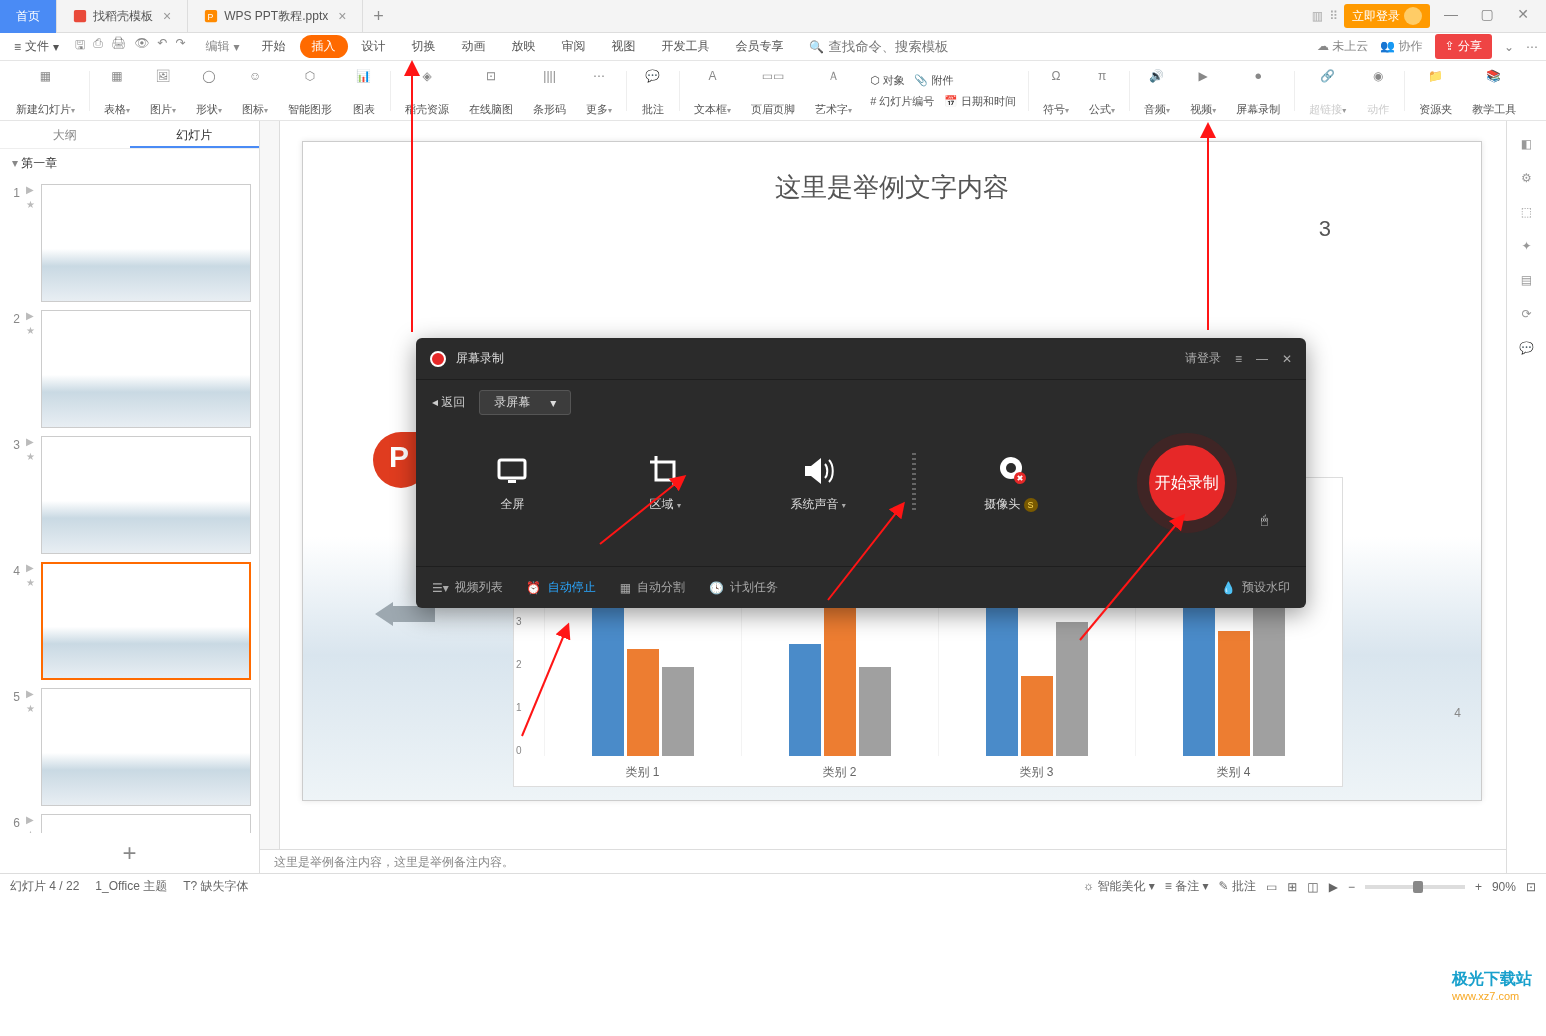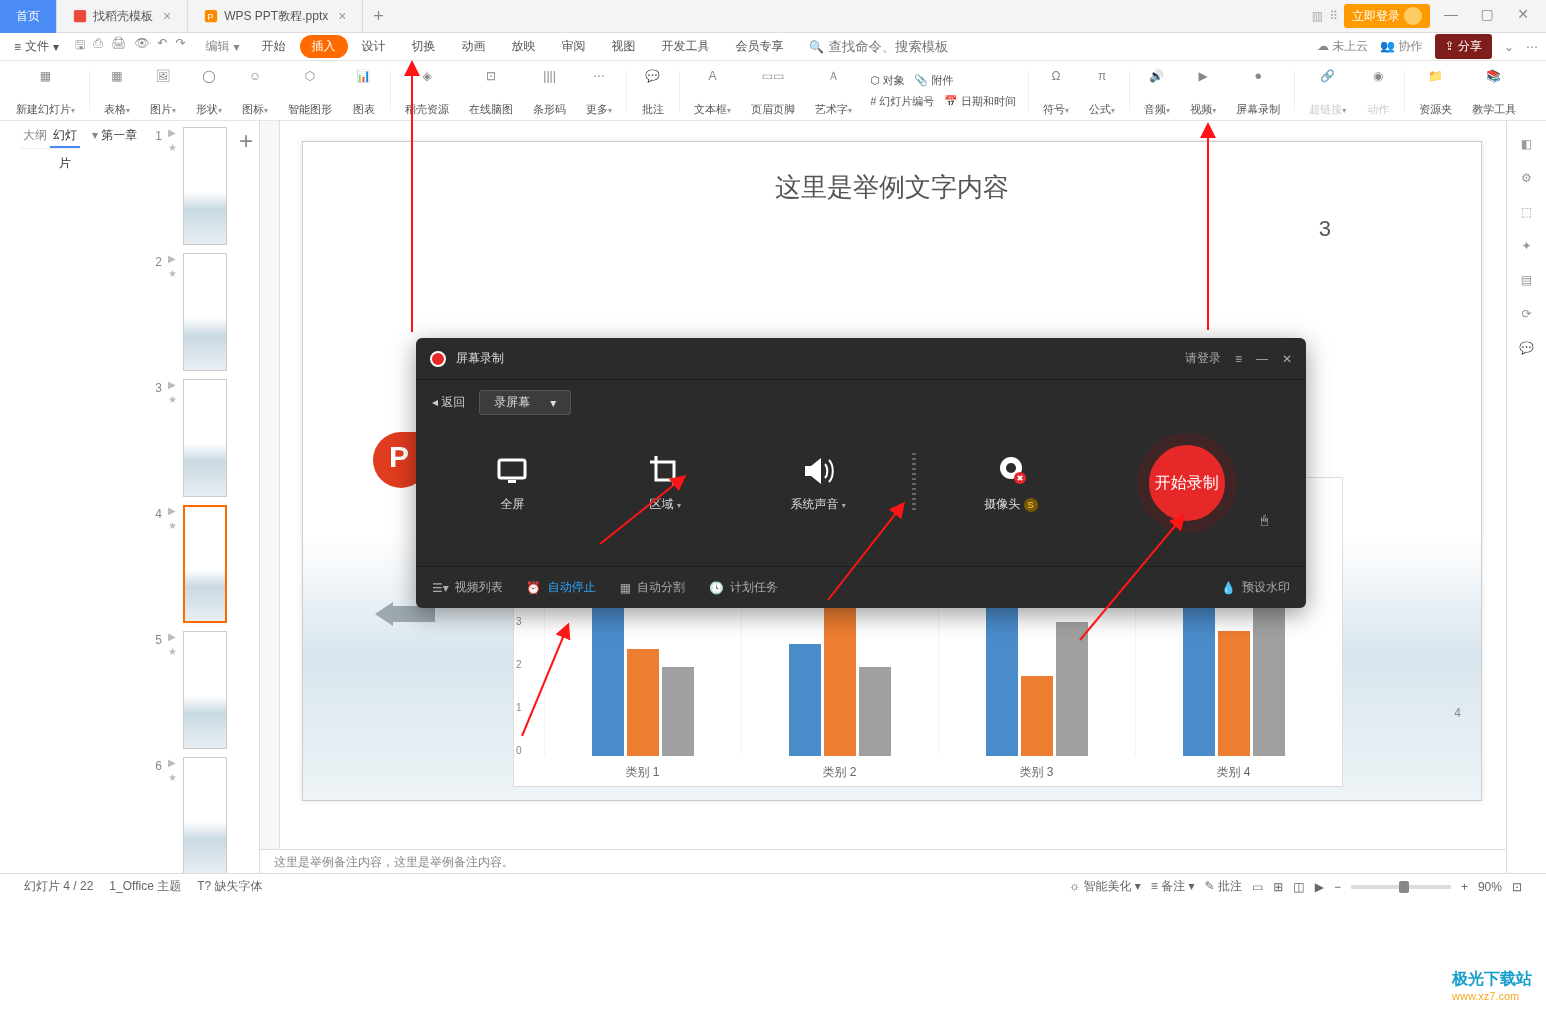--- a/index.html
+++ b/index.html
@@ -18,32 +18,32 @@
 .menubar{height:28px;display:flex;align-items:center;padding:0 8px;gap:2px;border-bottom:1px solid #e5e5e5;}
 .filemenu{display:flex;align-items:center;gap:4px;color:#555;padding:0 6px;}
 .qat{display:flex;gap:8px;color:#888;padding:0 8px;}
 .qat span{cursor:pointer;}
 .menutabs{display:flex;gap:2px;margin-left:8px;}
 .menutab{padding:3px 12px;color:#555;cursor:pointer;border-radius:12px;}
 .menutab.active{background:#ff6a00;color:#fff;}
 .search{margin-left:12px;color:#bbb;display:flex;align-items:center;gap:4px;}
 .search input{border:none;outline:none;color:#888;width:120px;}
 .rightmenu{margin-left:auto;display:flex;align-items:center;gap:12px;color:#888;}
-.sharebtn{background:#7f1d1d;color:#fff;padding:4px 10px;border-radius:3px;}
+.sharebtn{background:#ef4444;color:#fff;padding:4px 10px;border-radius:3px;}
 
 .ribbon{height:60px;display:flex;align-items:center;border-bottom:1px solid #e5e5e5;padding:0 6px;}
 .ribgrp{display:flex;flex-direction:column;align-items:center;justify-content:center;height:100%;padding:0 10px;color:#555;cursor:pointer;min-width:40px;}
 .ribgrp.disabled{color:#ccc;}
 .ribico{width:24px;height:24px;display:flex;align-items:center;justify-content:center;color:#888;}
 .ribgrp small{font-size:11px;margin-top:14px;}
 .dd{font-size:8px;color:#999;}
 .sep{width:1px;height:40px;background:#eee;margin:0 4px;}
 
 .workspace{display:flex;height:752px;}
-.leftpanel{width:260px;border-right:1px solid #ddd;display:flex;padding-left:20px;}
+.leftpanel{width:260px;border-right:1px solid #ddd;display:flex;flex-direction:column;}
 .ptabs{display:flex;height:28px;border-bottom:1px solid #eee;}
 .ptab{flex:1;text-align:center;line-height:28px;color:#888;cursor:pointer;}
 .ptab.active{color:#333;border-bottom:2px solid #4a8bf5;}
 .chapter{padding:6px 12px;color:#333;font-size:12px;}
 .chapter::before{content:"▾ ";color:#888;}
 .thumbs{flex:1;overflow:auto;padding:6px;}
 .thumb{display:flex;align-items:flex-start;gap:6px;margin-bottom:8px;}
 .tnum{width:14px;color:#888;text-align:right;padding-top:2px;}
 .ticons{display:flex;flex-direction:column;gap:4px;color:#bbb;font-size:10px;}
 .tslide{width:210px;height:118px;background:#fff;border:1px solid #ccc;position:relative;overflow:hidden;}
@@ -72,21 +72,21 @@
 .bar.b2{background:#ed7d31;}
 .bar.b3{background:#a0a0a0;}
 .chart-xlabels{position:absolute;left:30px;right:10px;bottom:5px;display:flex;}
 .chart-xlabels span{flex:1;text-align:center;color:#666;font-size:12px;}
 .chart-y{position:absolute;left:2px;top:10px;bottom:30px;width:26px;display:flex;flex-direction:column-reverse;justify-content:space-between;color:#888;font-size:10px;}
 
 .notes{height:24px;border-top:1px solid #ddd;padding:4px 14px;color:#888;}
 
 .sidepanel{width:40px;border-left:1px solid #ddd;display:flex;flex-direction:column;align-items:center;gap:20px;padding-top:16px;color:#999;}
 
-.statusbar{height:26px;border-top:1px solid #ddd;display:flex;align-items:center;padding:0 24px;gap:16px;color:#666;font-size:12px;}
+.statusbar{height:26px;border-top:1px solid #ddd;display:flex;align-items:center;padding:0 10px;gap:16px;color:#666;font-size:12px;}
 .statusbar .right{margin-left:auto;display:flex;align-items:center;gap:10px;}
 .zoom-slider{width:100px;height:4px;background:#ddd;position:relative;}
 .zoom-slider::after{content:"";position:absolute;left:48%;top:-4px;width:10px;height:12px;background:#888;border-radius:2px;}
 
 
 .recorder{position:absolute;left:416px;top:338px;width:890px;height:270px;background:#2b2b2b;border-radius:6px;color:#ddd;box-shadow:0 6px 24px rgba(0,0,0,.4);}
 .rec-hd{height:42px;display:flex;align-items:center;padding:0 14px;border-bottom:1px solid #1e1e1e;}
 .rec-dot{width:16px;height:16px;border-radius:50%;background:#e62828;border:2px solid #fff;margin-right:10px;}
 .rec-hd .r{margin-left:auto;display:flex;align-items:center;gap:14px;color:#aaa;}
 .rec-row2{display:flex;align-items:center;gap:14px;padding:10px 16px;}

